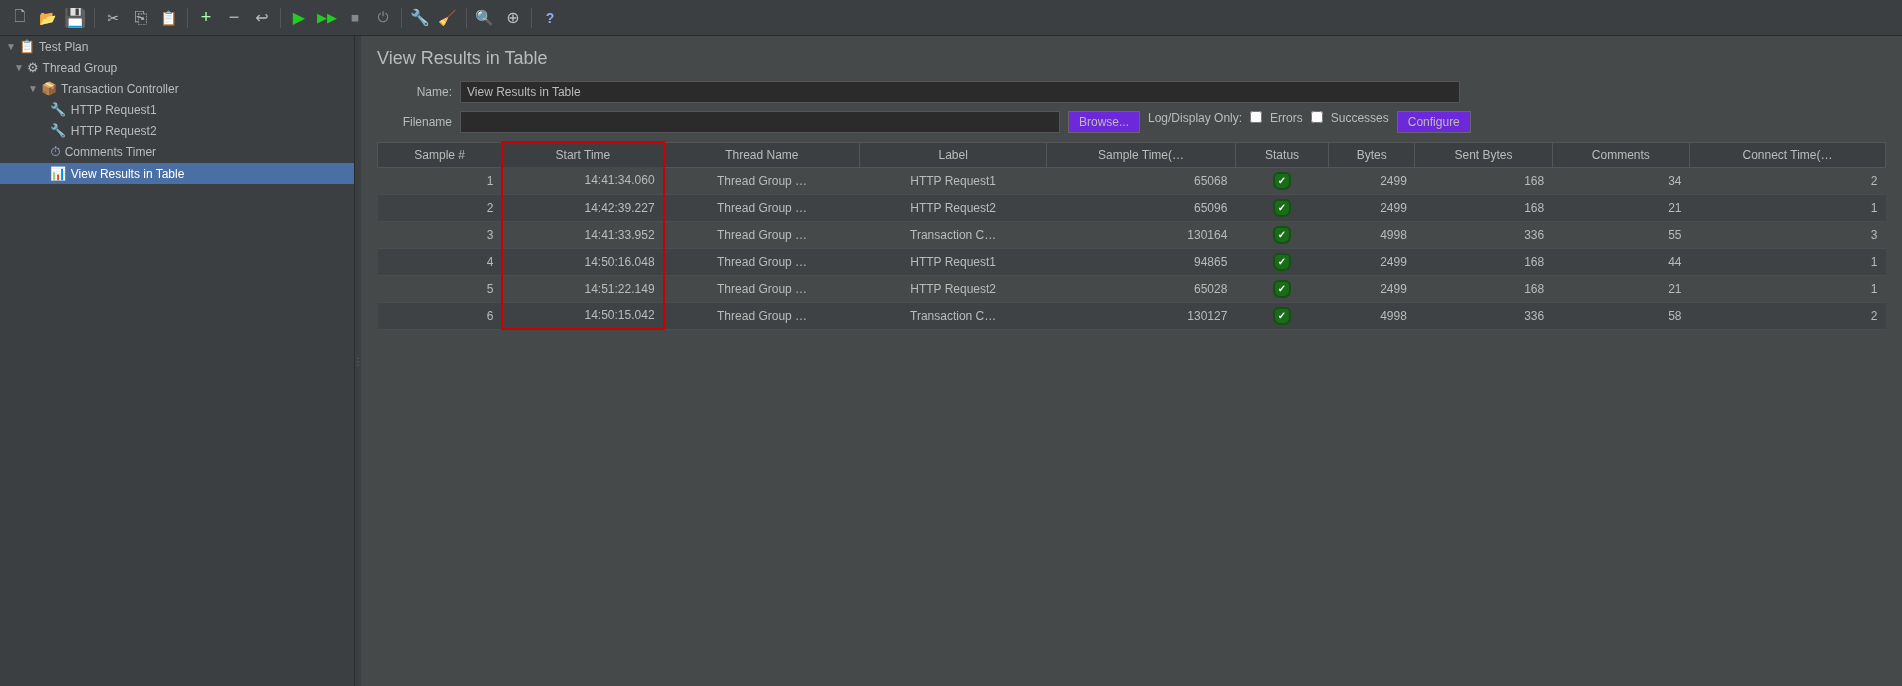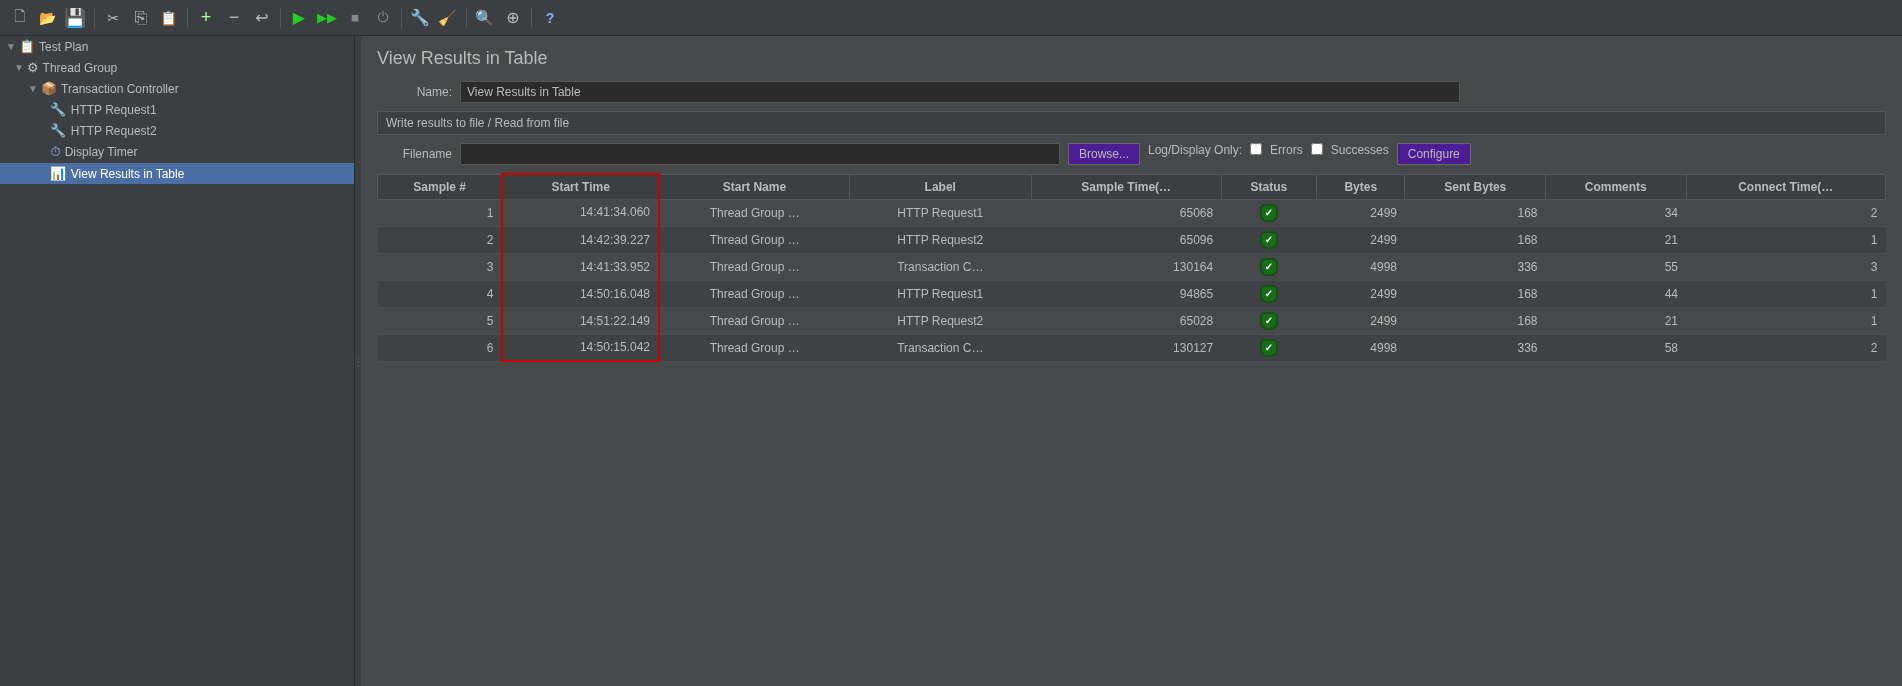--- a/index.html
+++ b/index.html
@@ -136,21 +136,21 @@
     .file-input {
       flex: 1;
       background: #2b2b2b;
       border: 1px solid #555;
       color: #bbbbbb;
       padding: 3px 6px;
       font-size: 12px;
       max-width: 590px;
     }
     .btn {
-      background: #4c1d95;
+      background: #6d28d9;
       border: 1px solid #666;
       color: #bbbbbb;
       padding: 3px 10px;
       cursor: pointer;
       font-size: 12px;
       white-space: nowrap;
     }
 
     .log-display-row {
       display: flex;
@@ -169,21 +169,21 @@
       border-collapse: collapse;
       margin-top: 8px;
       font-size: 12px;
     }
     .results-table th {
       background: #3c3f41;
       color: #bbbbbb;
       padding: 5px 8px;
       text-align: center;
       border: 1px solid #555;
-      font-weight: bold;
+      font-weight: normal;
       white-space: nowrap;
     }
     .results-table td {
       padding: 4px 8px;
       border-bottom: 1px solid #4a4e50;
       color: #bbbbbb;
       text-align: right;
       white-space: nowrap;
     }
     .results-table td.text-left { text-align: center; }
@@ -279,63 +279,62 @@
       <span>HTTP Request1</span>
     </div>
     <div class="tree-item indent-3">
       <span class="tree-arrow">&nbsp;&nbsp;</span>
       <span class="tree-icon" style="color:#ff8c42;">🔧</span>
       <span>HTTP Request2</span>
     </div>
     <div class="tree-item indent-3">
       <span class="tree-arrow">&nbsp;&nbsp;</span>
       <span class="tree-icon" style="color:#aaaaff;">⏱</span>
-      <span>Display Timer</span>
+      <span>Comments Timer</span>
     </div>
     <div class="tree-item indent-3 selected">
       <span class="tree-arrow">&nbsp;&nbsp;</span>
       <span class="tree-icon" style="color:#ff88aa;">📊</span>
       <span>View Results in Table</span>
     </div>
   </div>
 
   <div class="splitter-handle">⋮</div>
 
   <div id="content">
 
     <div class="view-title">View Results in Table</div>
 
     <div class="form-row">
       <label class="form-label">Name:</label>
       <input class="form-input" type="text" value="View Results in Table" style="">
     </div>
 
 
-    <div class="section-header">Write results to file / Read from file</div>
 
     <div class="file-row">
       <label class="file-label">Filename</label>
       <input class="file-input" type="text" style="flex: 1 1 0%; max-width: 600px;">
       <button class="btn">Browse...</button>
       <span class="log-display-row">
         <span>Log/Display Only:</span>
         <input type="checkbox" class="log-checkbox" style="">
         <span>Errors</span>
         <input type="checkbox" class="log-checkbox" style="">
         <span>Successes</span>
         <button class="btn">Configure</button>
       </span>
     </div>
 
     <table class="results-table">
       <thead>
         <tr>
           <th>Sample #</th>
           <th class="start-time-col-header">Start Time</th>
-          <th>Start Name</th>
+          <th>Thread Name</th>
           <th>Label</th>
           <th>Sample Time(…</th>
           <th>Status</th>
           <th>Bytes</th>
           <th>Sent Bytes</th>
           <th>Comments</th>
           <th>Connect Time(…</th>
         </tr>
       </thead>
       <tbody id="results-tbody">

